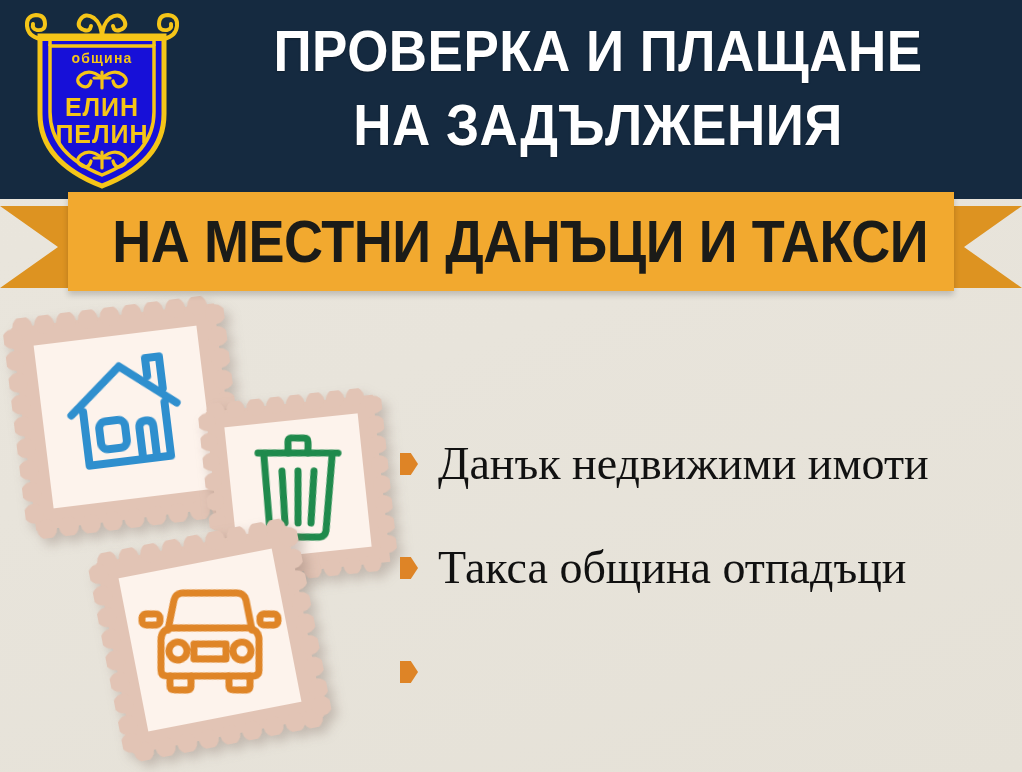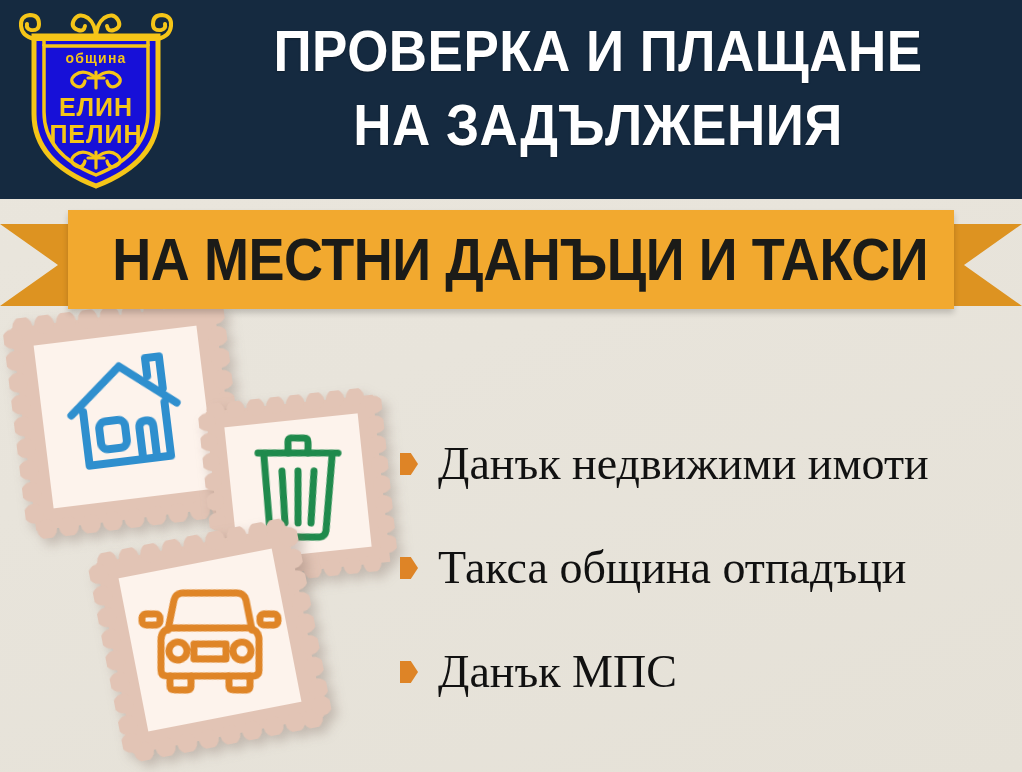--- a/index.html
+++ b/index.html
@@ -41,32 +41,32 @@
     transform: scaleX(0.93);
     transform-origin: 50% 0;
     z-index: 7;
     text-shadow: 0 1px 2px rgba(0,0,0,.35);
   }
   .header-title .line { display: block; white-space: nowrap; }
 
   
   .crest {
     position: absolute;
-    left: 12px;
+    left: 18px;
     top: 6px;
     width: 168px;
     height: 186px;
     z-index: 8;
   }
   .crest svg { display: block; width: 100%; height: 100%; }
 
   
   .ribbon-wrap {
     position: absolute;
-    left: 0; top: 210px;
+    left: 0; top: 192px;
     width: 1022px;
     height: 112px;
     z-index: 6;
   }
   .ribbon-tail {
     position: absolute;
     top: 14px;
     width: 130px;
     height: 82px;
     background: #dd9321;
@@ -376,18 +376,17 @@
       <span class="bullet-label">Данък недвижими имоти</span>
     </div>
 
     <div class="bullet-row">
       <span class="bullet-marker"></span>
       <span class="bullet-label">Такса община отпадъци</span>
     </div>
 
     <div class="bullet-row">
       <span class="bullet-marker"></span>
-      <span class="bullet-label">Данък МПС</span>
     </div>
 
   </div>
 
 </div>
 
 </body></html>

